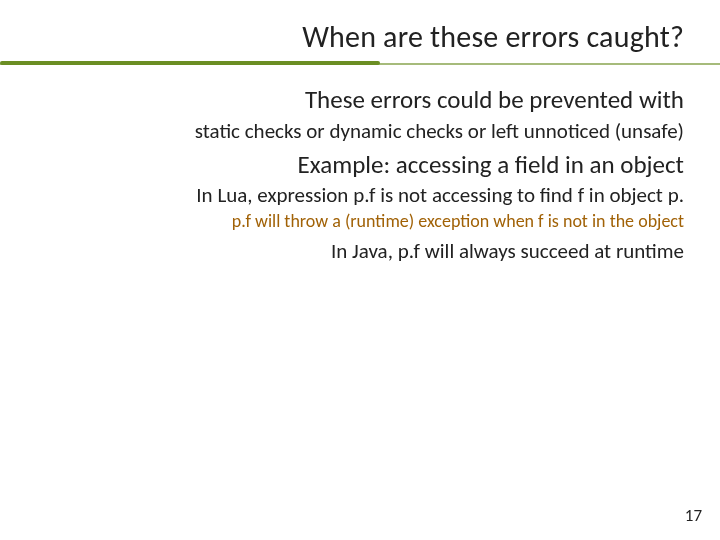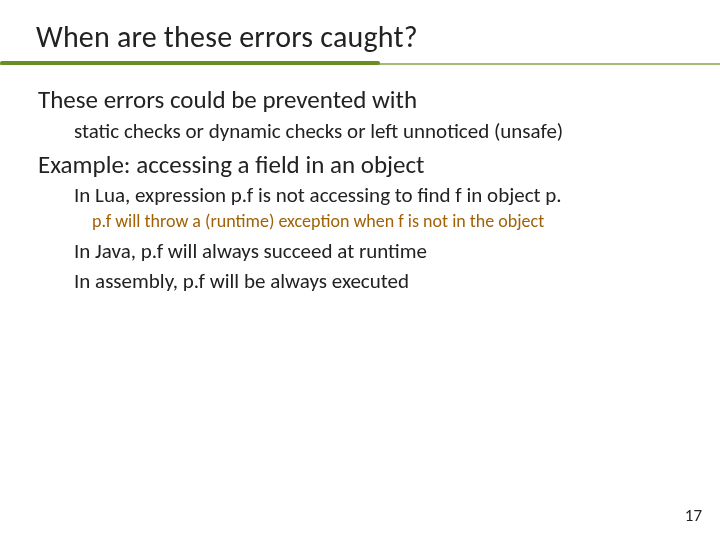--- a/index.html
+++ b/index.html
@@ -11,20 +11,21 @@
     font-family: "Calibri", "Segoe UI", "Trebuchet MS", sans-serif;
     color: #222;
     overflow: hidden;
   }
   .slide {
     position: relative;
     width: 720px;
     height: 540px;
     box-sizing: border-box;
     padding: 18px 36px 0 36px;
+    text-align: right;
   }
   .title {
     font-size: 30px;
     font-weight: 400;
     color: #222;
     margin: 0 0 6px 0;
     letter-spacing: 0.2px;
   }
   .rule {
     position: relative;
@@ -94,19 +95,18 @@
     <div class="lvl1">These errors could be prevented with</div>
     <div class="lvl2">static checks or dynamic checks or left unnoticed (unsafe)</div>
 
     <div class="lvl1">Example: accessing a field in an object</div>
 
     <div class="lvl2">In Lua, expression p.f is not accessing to find f in object p.</div>
     <div class="lvl3">p.f will throw a (runtime) exception when f is not in the object</div>
 
     <div class="lvl2">In Java, p.f will always succeed at runtime</div>
 
-    <div class="lvl2">In assembly, p.f will be always executed</div>
 
   </div>
 
   <div class="pagenum">17</div>
 
 </div>
 
 </body></html>

